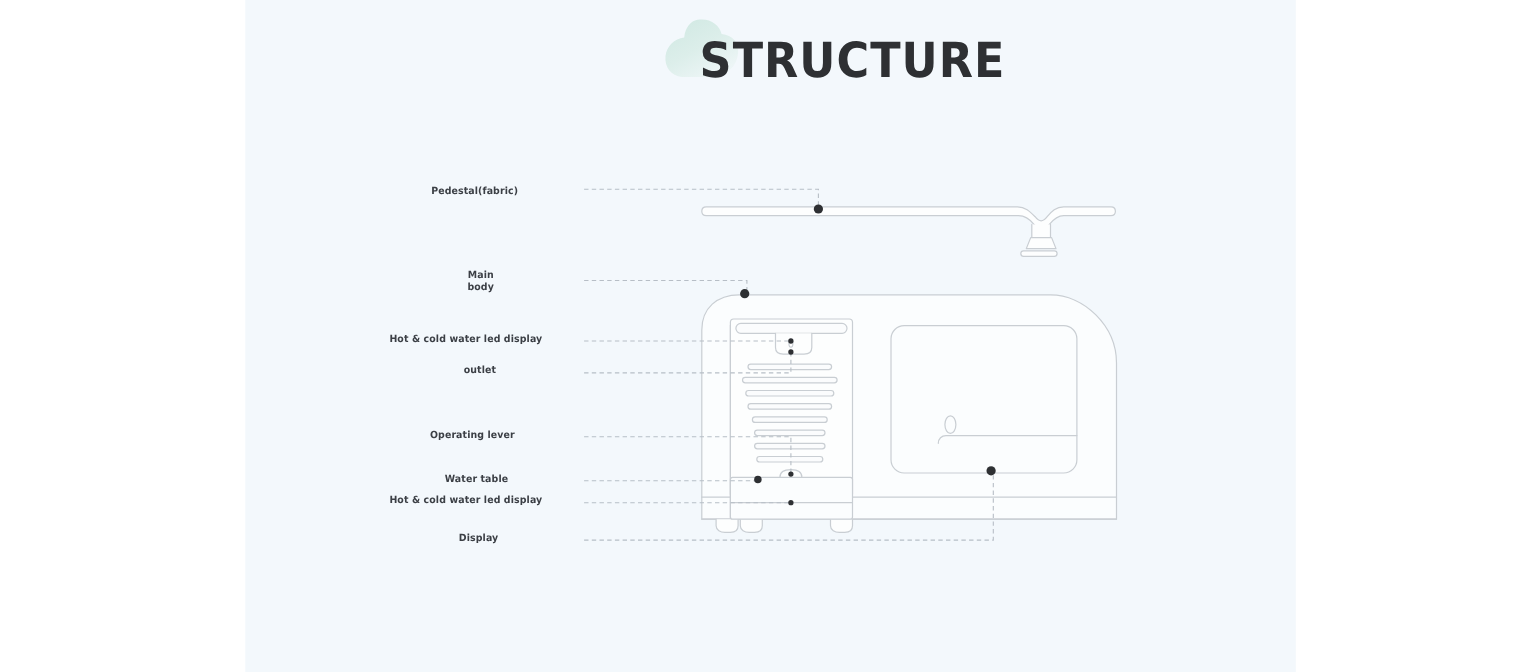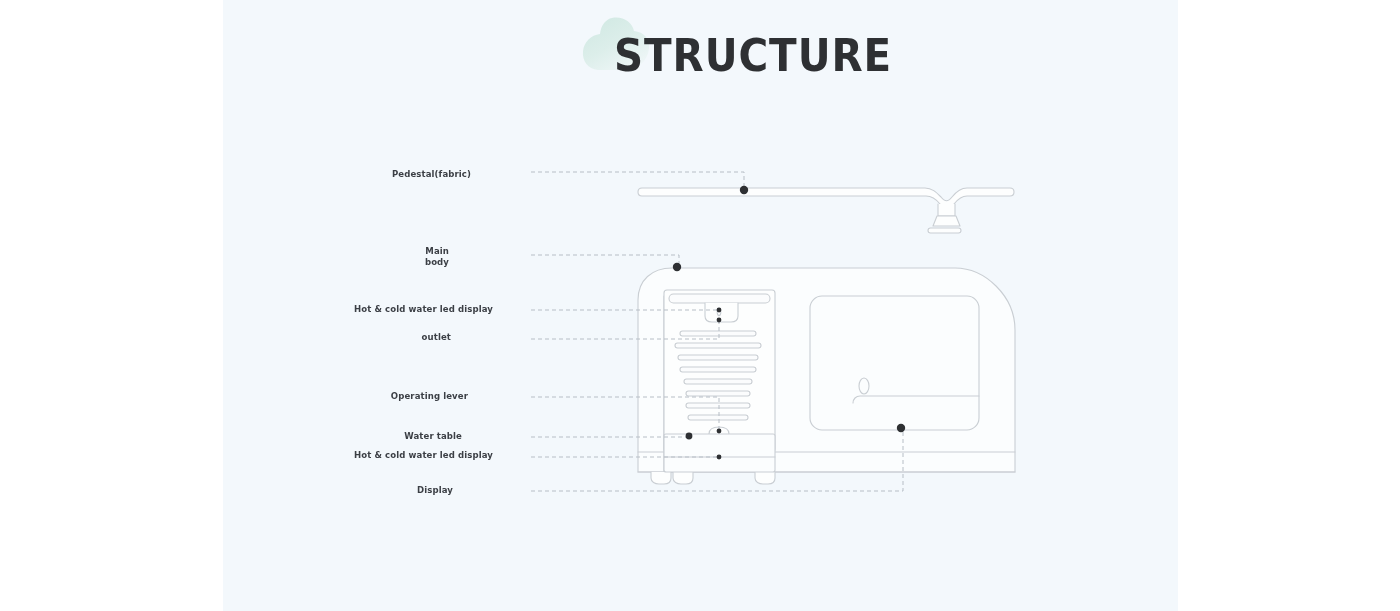--- a/index.html
+++ b/index.html
@@ -13,21 +13,21 @@
 
   .panel{
     position:absolute;
     left:223px;top:0;
     width:955px;height:611px;
     background:#f3f8fc;
   }
 
   
   .logo-wrap{
-    position:absolute;left:582px;top:14px;
+    position:absolute;left:604px;top:14px;
     width:260px;height:70px;
   }
   .logo-blob{
     position:absolute;left:0;top:2px;width:72px;height:62px;
   }
   .logo-text{
     position:absolute;left:32px;top:16px;
     font-size:44px;
     font-weight:bold;
     letter-spacing:1px;

